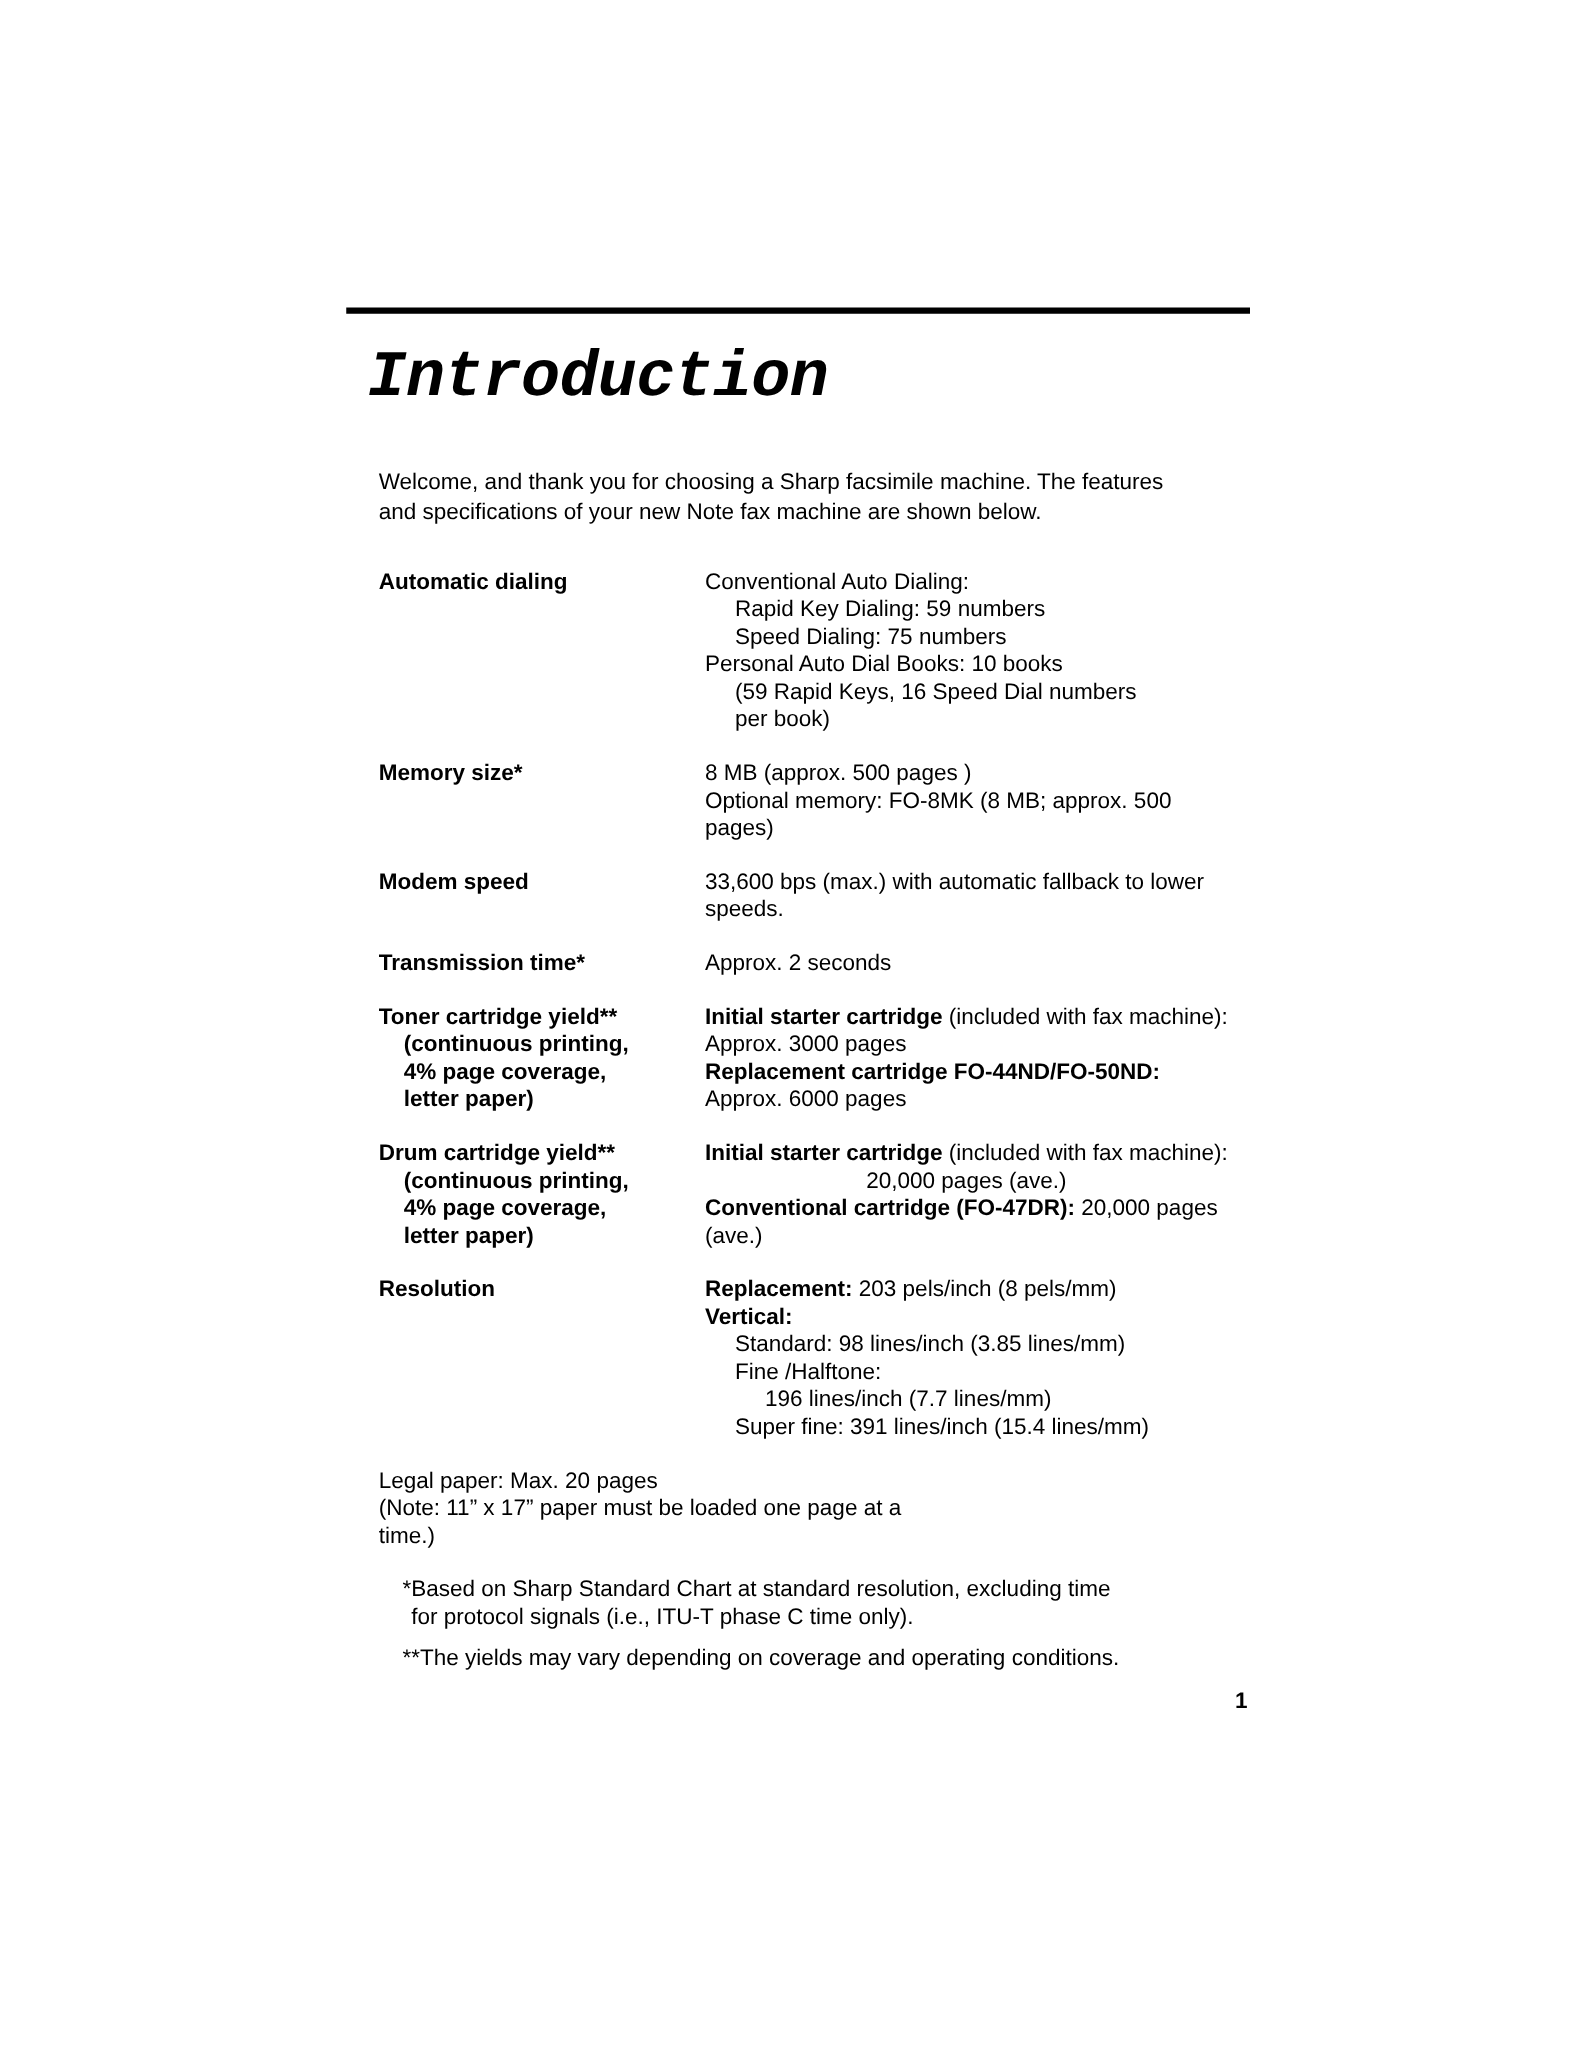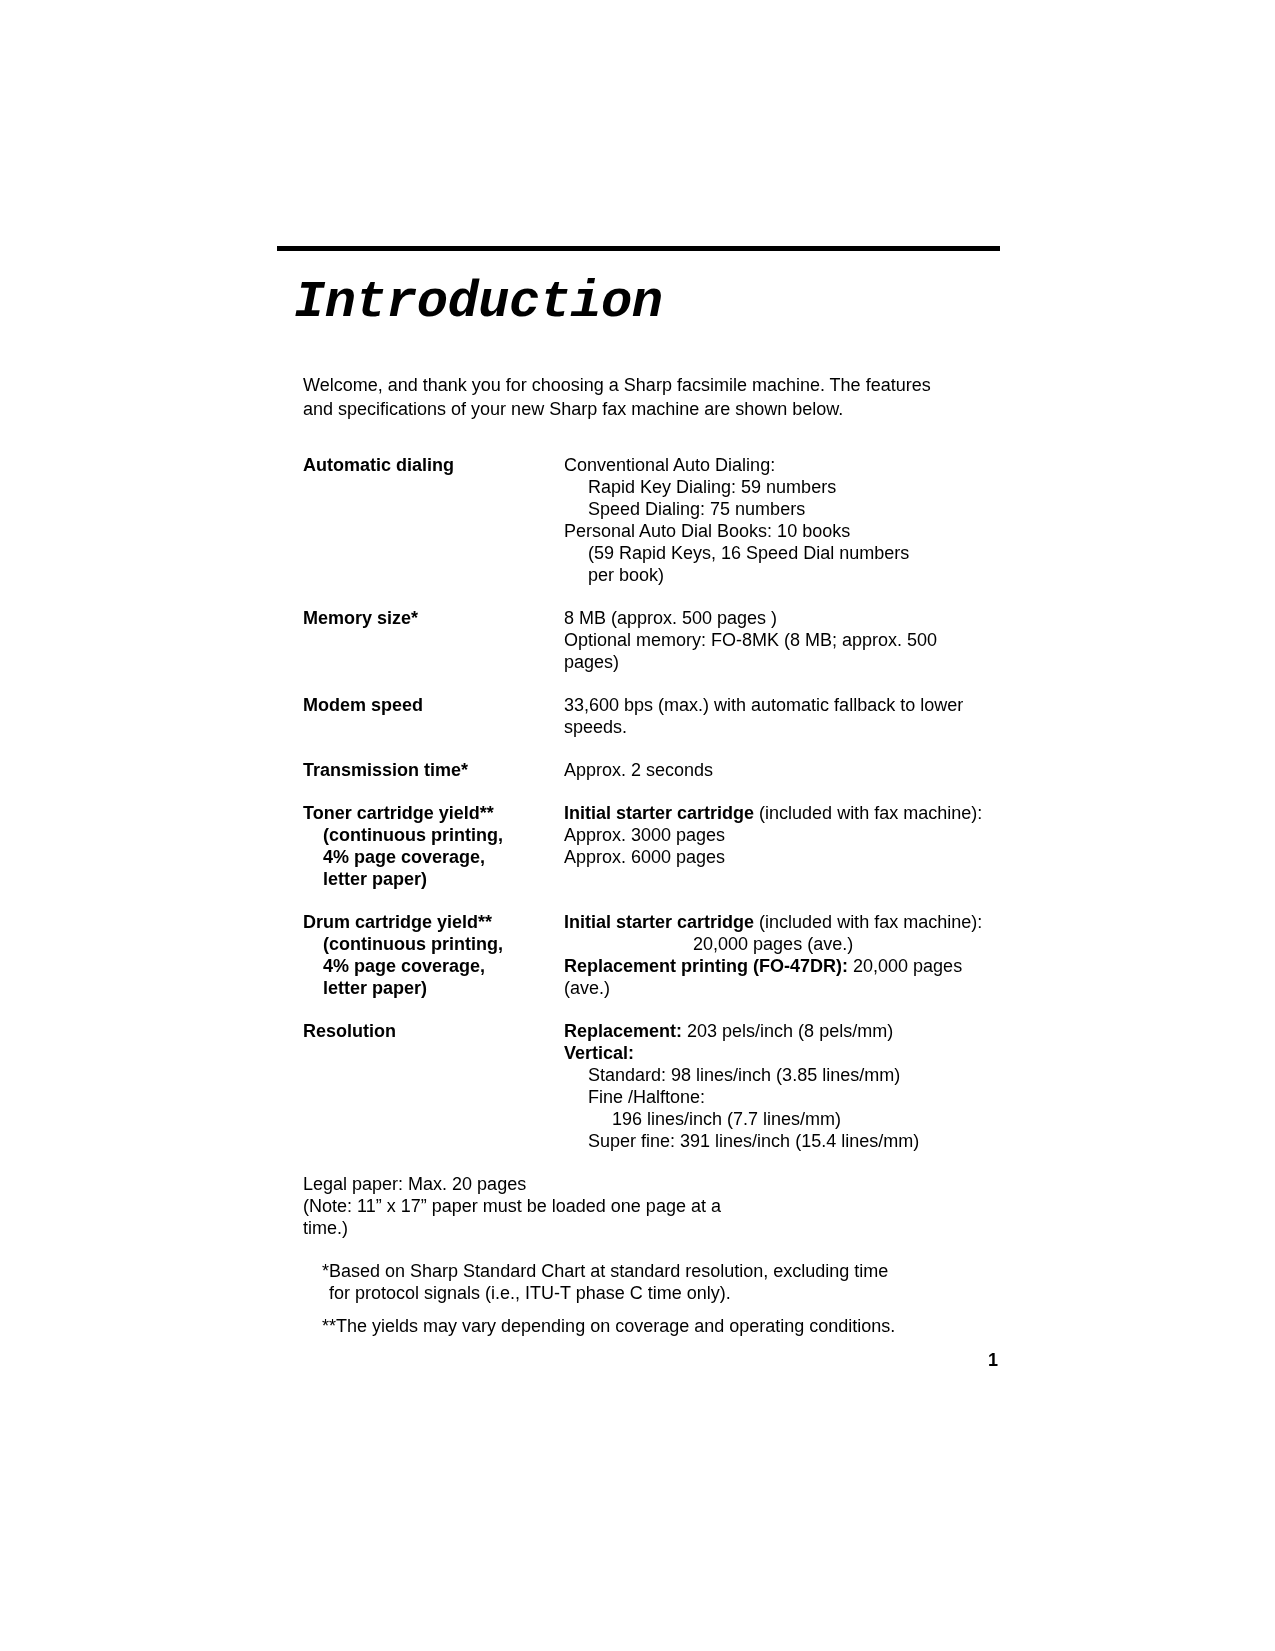--- a/index.html
+++ b/index.html
@@ -77,21 +77,21 @@
 </style>
 </head>
 <body>
 
 <div class="page">
   <div class="content">
     <div class="top-rule"></div>
     <h1 class="title">Introduction</h1>
     <div class="intro">
         <div class="intro-line">Welcome, and thank you for choosing a Sharp facsimile machine. The features</div>
-        <div class="intro-line">and specifications of your new Sharp fax machine are shown below.</div>
+        <div class="intro-line">and specifications of your new Note fax machine are shown below.</div>
       </div>
     <div class="specs">
         <div class="spec-row">
           <div class="spec-label">
             <div class="spec-label-line" style="padding-left: 0px;">Automatic dialing</div>
           </div>
           <div class="spec-value">
             <div class="spec-value-line" style="padding-left: 0px;"><span>Conventional Auto Dialing:</span></div>
             <div class="spec-value-line" style="padding-left: 24px;"><span>Rapid Key Dialing: 59 numbers</span></div>
             <div class="spec-value-line" style="padding-left: 24px;"><span>Speed Dialing: 75 numbers</span></div>
@@ -130,34 +130,35 @@
         <div class="spec-row">
           <div class="spec-label">
             <div class="spec-label-line" style="padding-left: 0px;">Toner cartridge yield**</div>
             <div class="spec-label-line" style="padding-left: 20px;">(continuous printing,</div>
             <div class="spec-label-line" style="padding-left: 20px;">4% page coverage,</div>
             <div class="spec-label-line" style="padding-left: 20px;">letter paper)</div>
           </div>
           <div class="spec-value">
             <div class="spec-value-line" style="padding-left: 0px;"><span class="b">Initial starter cartridge</span><span> (included with fax machine):</span></div>
             <div class="spec-value-line" style="padding-left: 0px;"><span>Approx. 3000 pages</span></div>
+            <div class="spec-value-line" style="padding-left: 0px;"><span class="b">Replacement cartridge FO-44ND/FO-50ND:</span></div>
             <div class="spec-value-line" style="padding-left: 0px;"><span>Approx. 6000 pages</span></div>
           </div>
         </div>
         <div class="spec-row">
           <div class="spec-label">
             <div class="spec-label-line" style="padding-left: 0px;">Drum cartridge yield**</div>
             <div class="spec-label-line" style="padding-left: 20px;">(continuous printing,</div>
             <div class="spec-label-line" style="padding-left: 20px;">4% page coverage,</div>
             <div class="spec-label-line" style="padding-left: 20px;">letter paper)</div>
           </div>
           <div class="spec-value">
             <div class="spec-value-line" style="padding-left: 0px;"><span class="b">Initial starter cartridge</span><span> (included with fax machine):</span></div>
             <div class="spec-value-line" style="padding-left: 0px; text-align: center;"><span>20,000 pages (ave.)</span></div>
-            <div class="spec-value-line" style="padding-left: 0px;"><span class="b">Replacement printing (FO-47DR):</span><span> 20,000 pages</span></div>
+            <div class="spec-value-line" style="padding-left: 0px;"><span class="b">Conventional cartridge (FO-47DR):</span><span> 20,000 pages</span></div>
             <div class="spec-value-line" style="padding-left: 0px;"><span>(ave.)</span></div>
           </div>
         </div>
         <div class="spec-row">
           <div class="spec-label">
             <div class="spec-label-line" style="padding-left: 0px;">Resolution</div>
           </div>
           <div class="spec-value">
             <div class="spec-value-line" style="padding-left: 0px;"><span class="b">Replacement:</span><span> 203 pels/inch (8 pels/mm)</span></div>
             <div class="spec-value-line" style="padding-left: 0px;"><span class="b">Vertical:</span></div>

